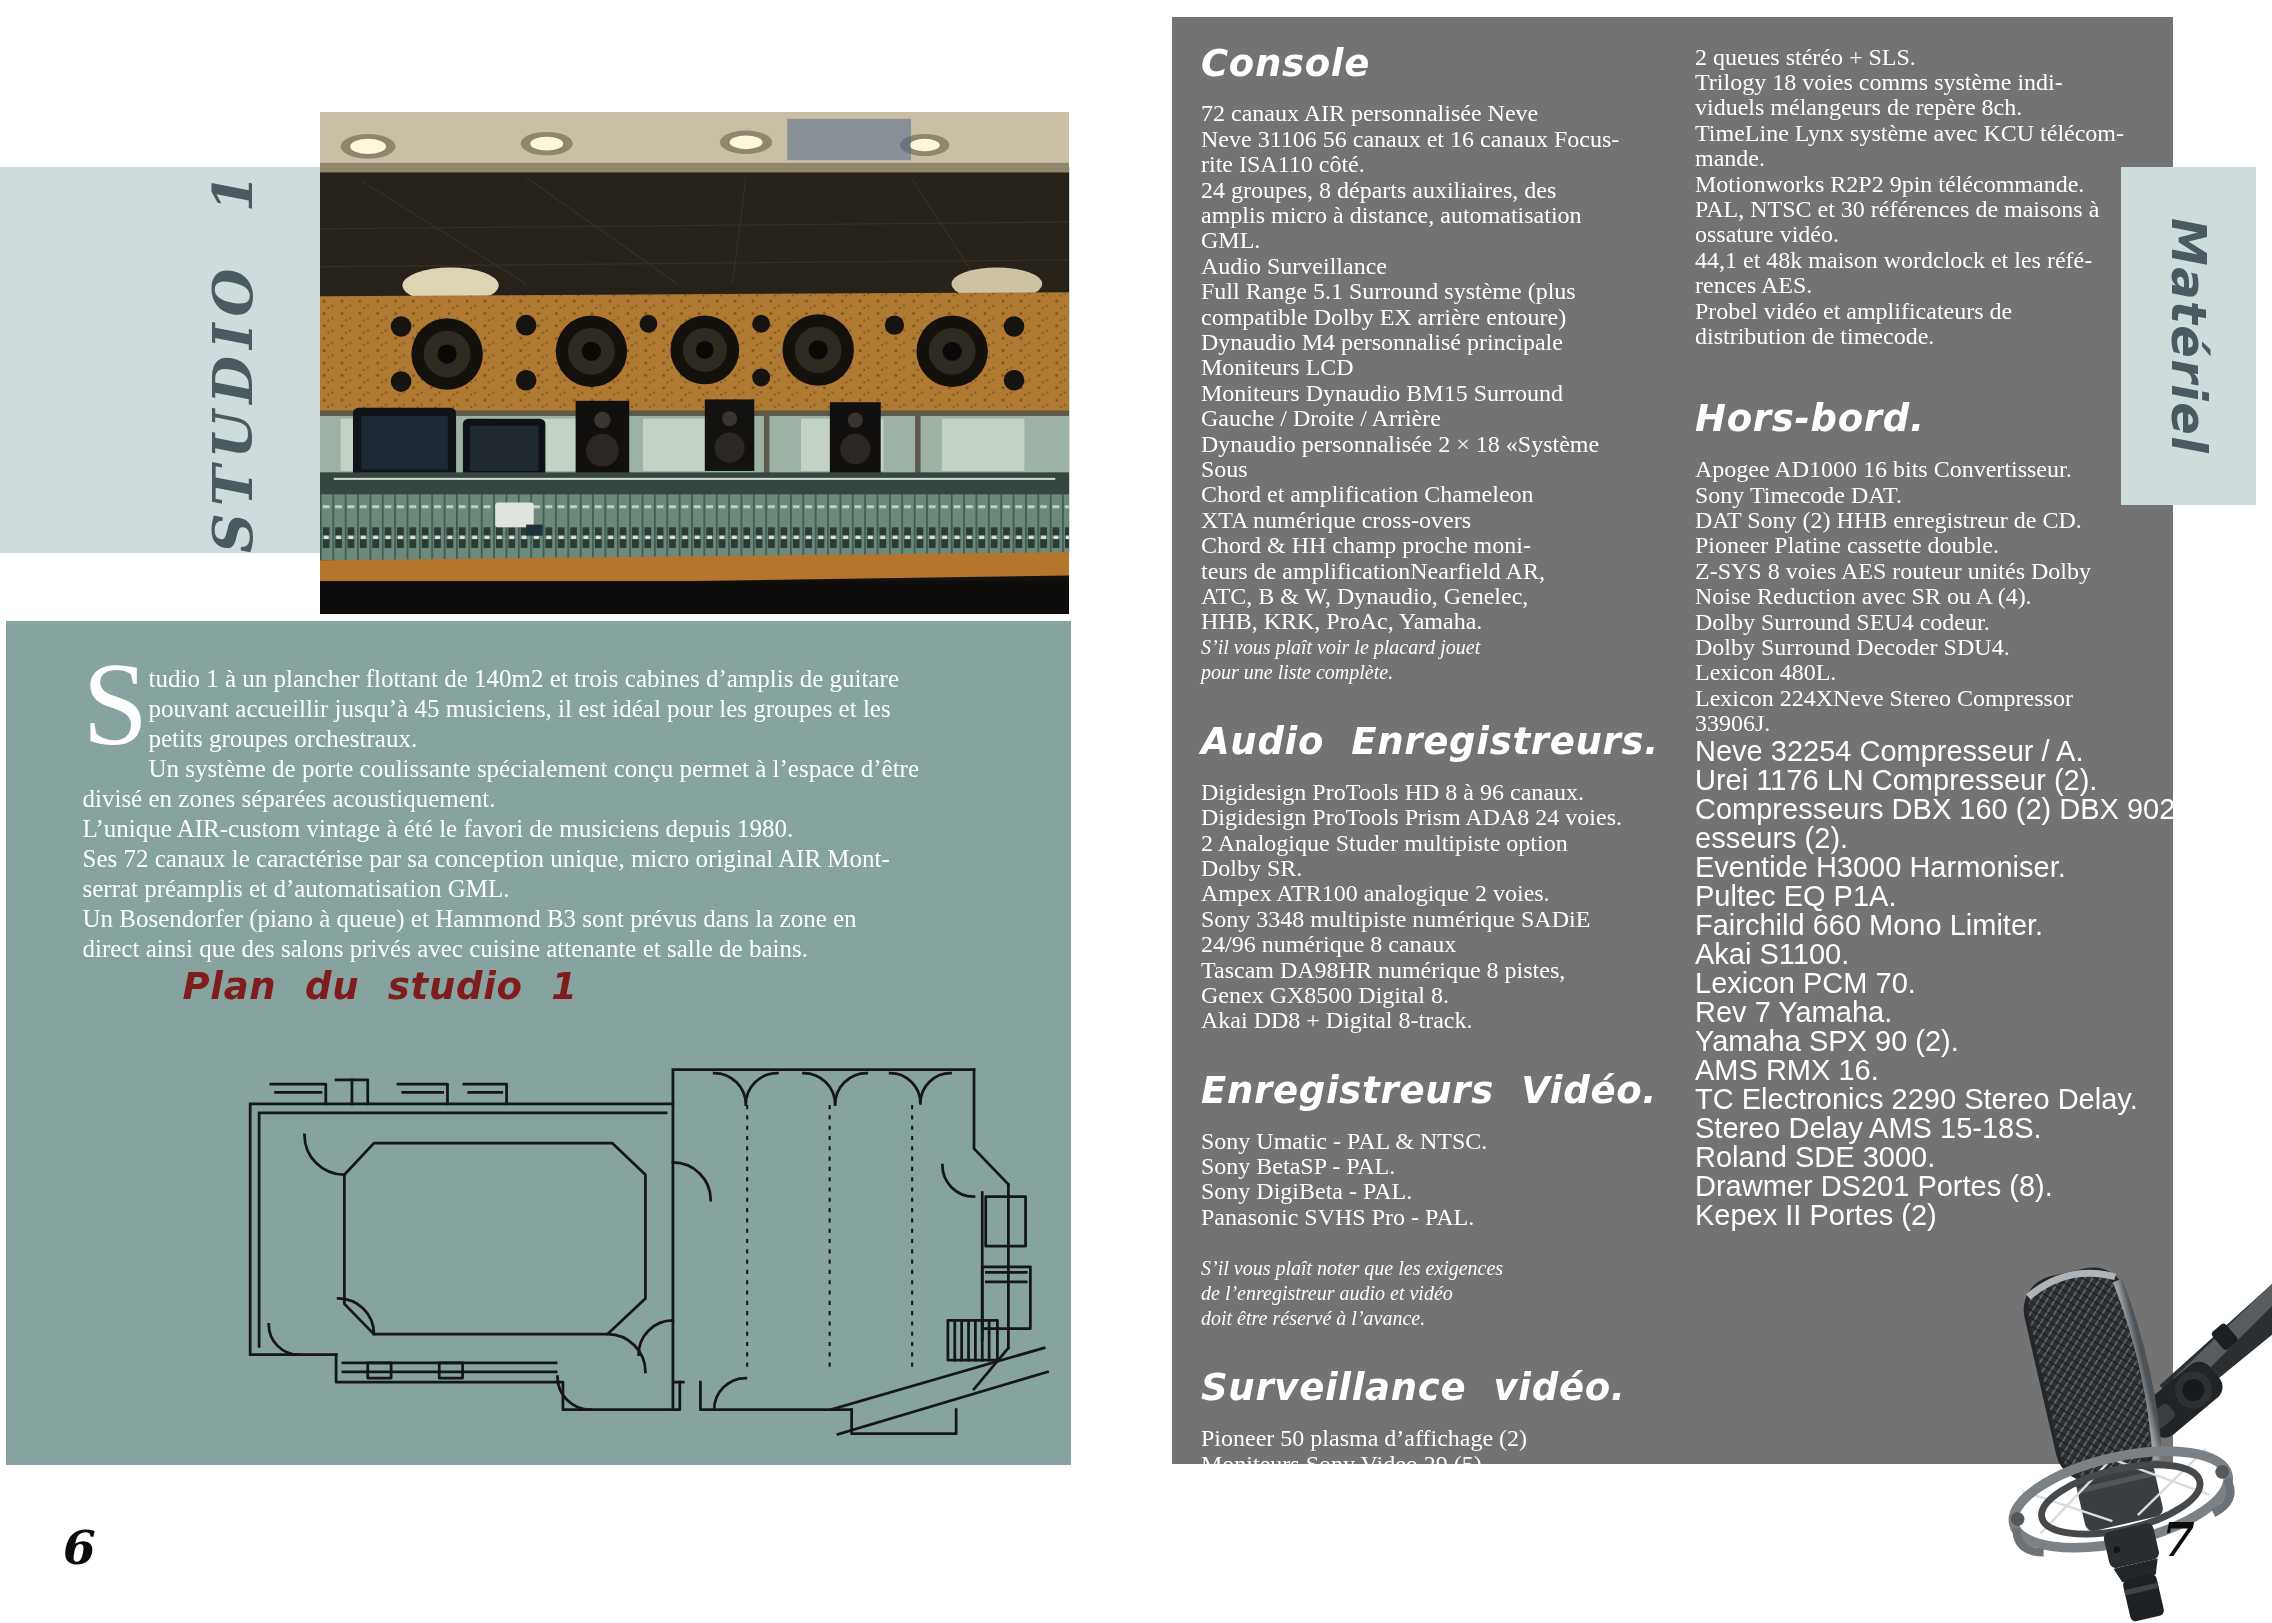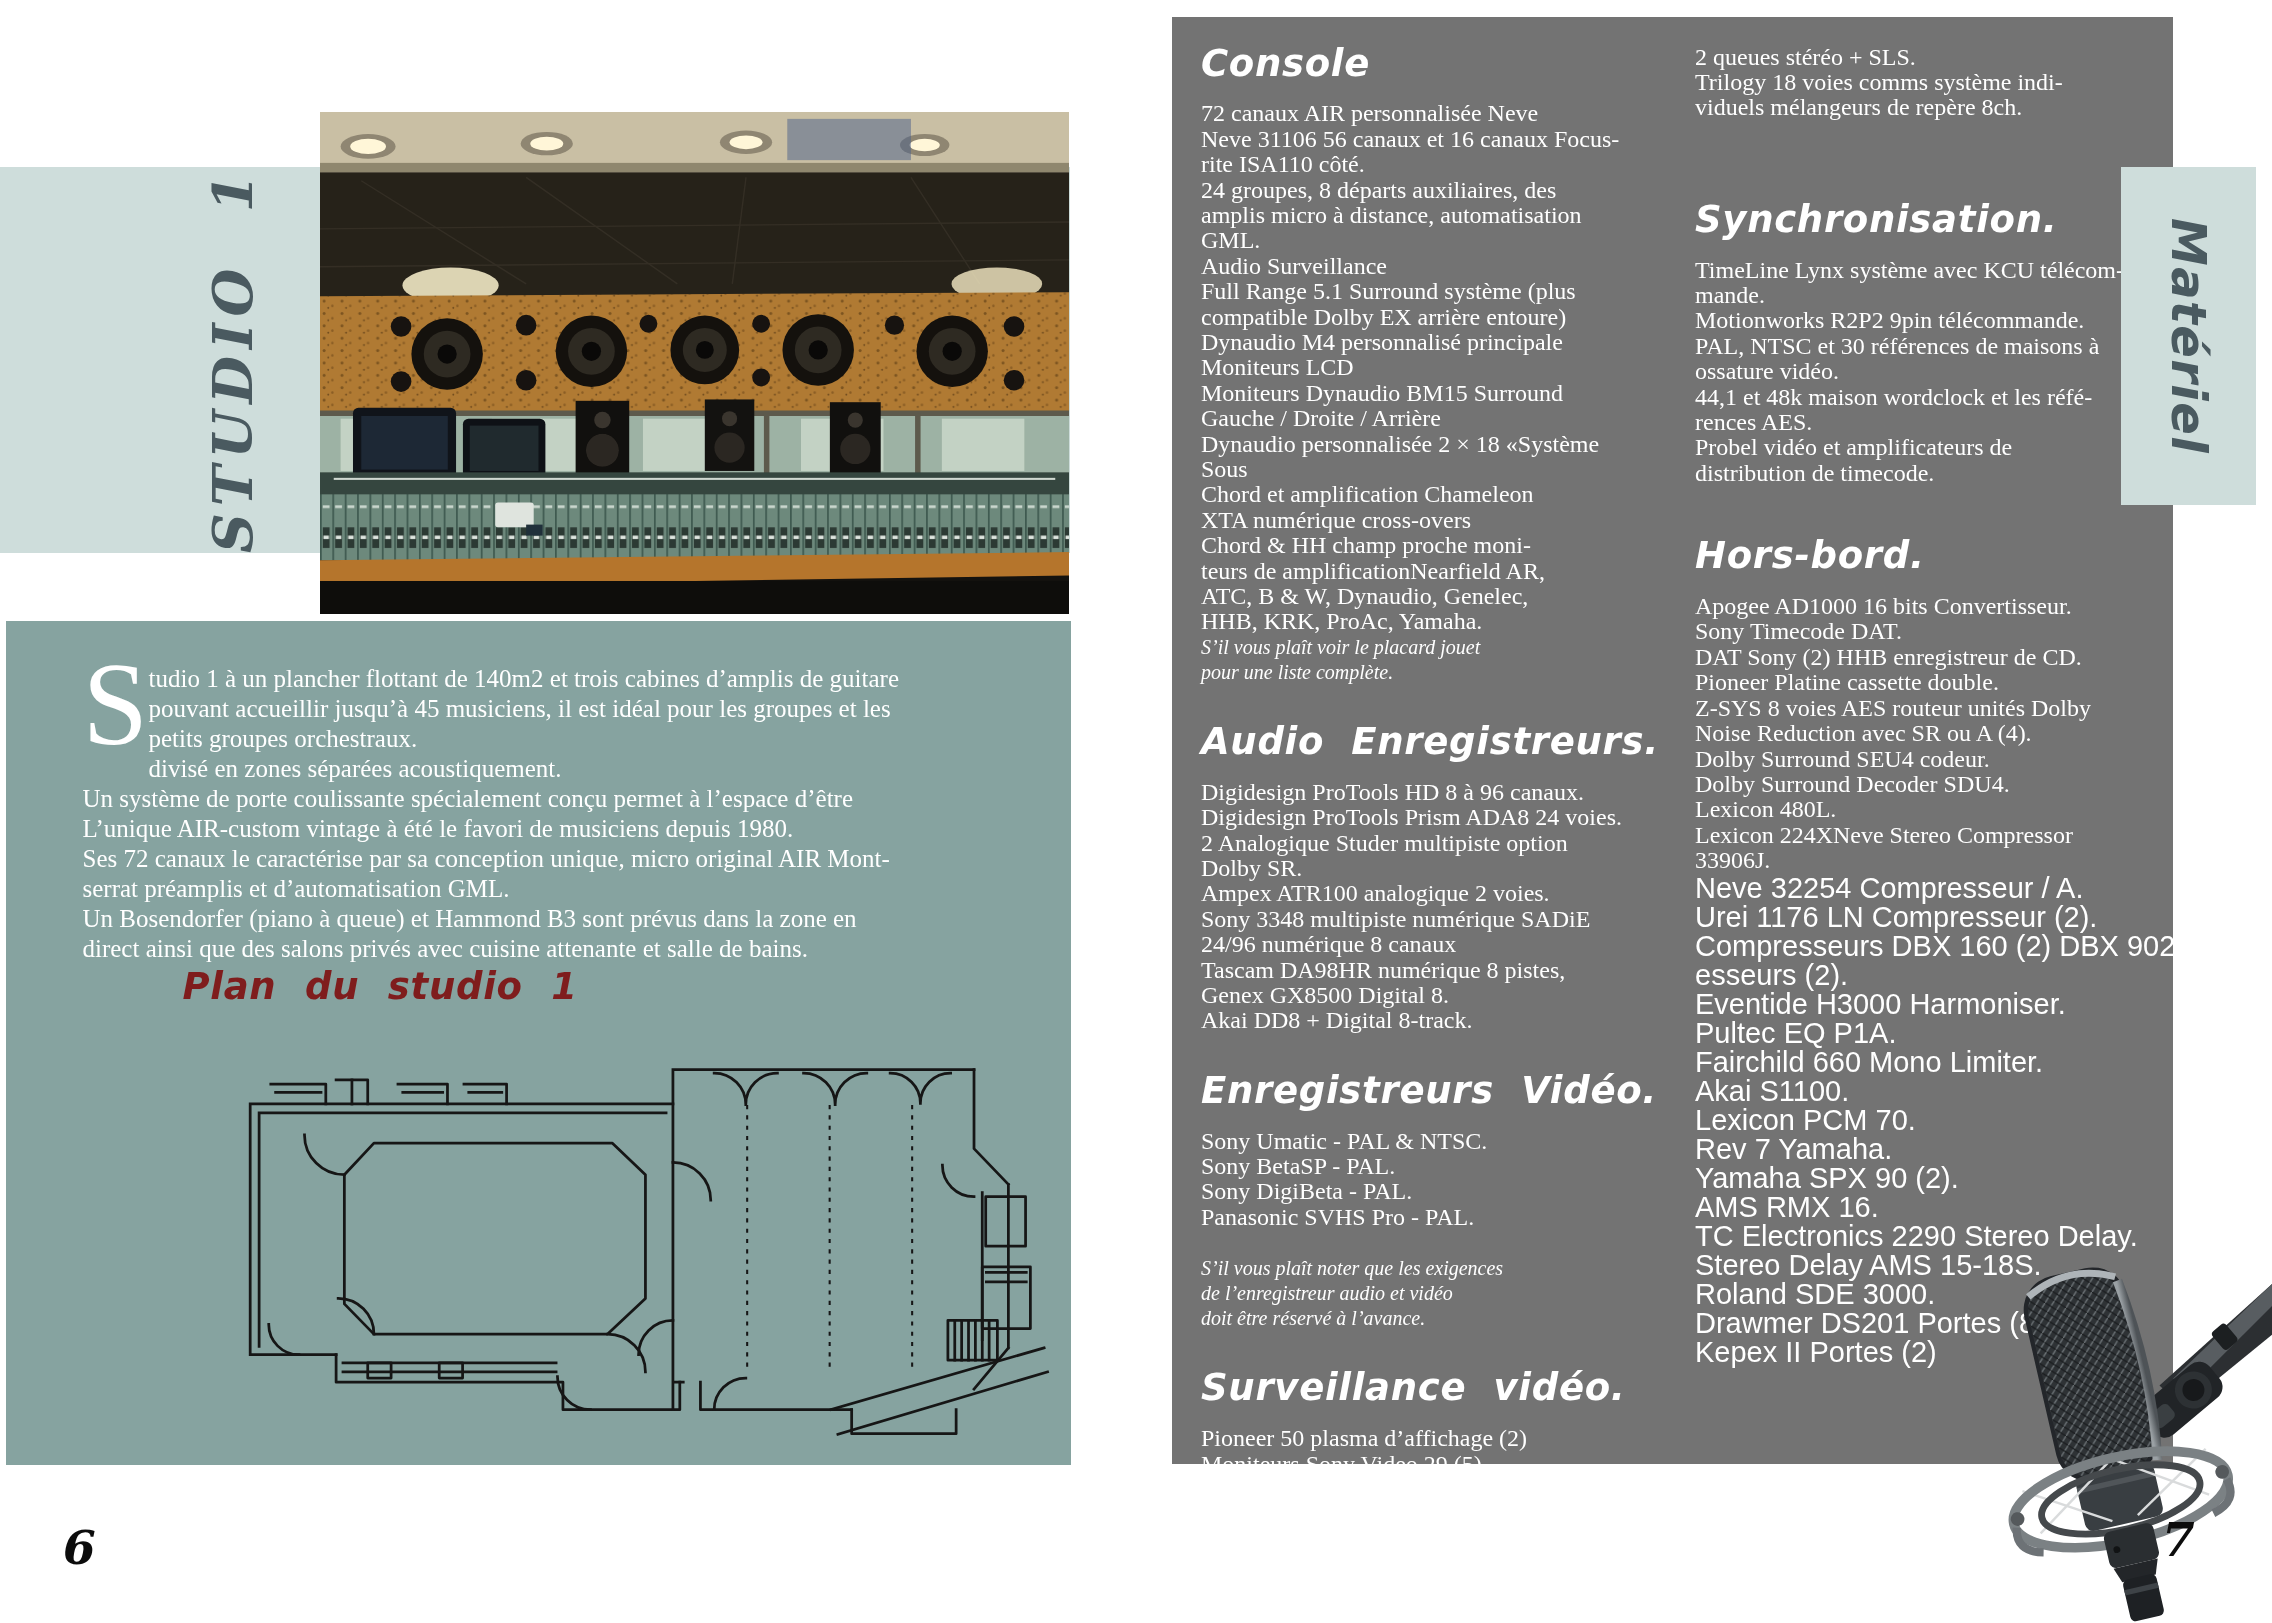--- a/index.html
+++ b/index.html
@@ -226,22 +226,22 @@
     </svg>
   </div>
 
   <div class="abs teal-panel panel-left">
     <div class="abs intro">
       <span class="dropcap">S</span>
       <div>
           <div class="intro-line">tudio 1 à un plancher flottant de 140m2 et trois cabines d’amplis de guitare</div>
           <div class="intro-line">pouvant accueillir jusqu’à 45 musiciens, il est idéal pour les groupes et les</div>
           <div class="intro-line">petits groupes orchestraux.</div>
+          <div class="intro-line">Un système de porte coulissante spécialement conçu permet à l’espace d’être</div>
           <div class="intro-line">divisé en zones séparées acoustiquement.</div>
-          <div class="intro-line">Un système de porte coulissante spécialement conçu permet à l’espace d’être</div>
           <div class="intro-line">L’unique AIR-custom vintage à été le favori de musiciens depuis 1980.</div>
           <div class="intro-line">Ses 72 canaux le caractérise par sa conception unique, micro original AIR Mont-</div>
           <div class="intro-line">serrat préamplis et d’automatisation GML.</div>
           <div class="intro-line">Un Bosendorfer (piano à queue) et Hammond B3 sont prévus dans la zone en</div>
           <div class="intro-line">direct ainsi que des salons privés avec cuisine attenante et salle de bains.</div>
         </div>
     </div>
     <div class="abs script-heading plan-heading">Plan du studio 1</div>
 
     <div class="abs floorplan">
@@ -361,21 +361,20 @@
       </div>
   </div>
   <div class="abs column" id="col2">
     <div class="col-inner">
         <section class="section">
           <div class="line-serif">2 queues stéréo + SLS.</div>
           <div class="line-serif">Trilogy 18 voies comms système indi-</div>
           <div class="line-serif">viduels mélangeurs de repère 8ch.</div>
         </section>
         <section class="section">
-          <h2 class="sec-heading">Synchronisation.</h2>
           <div class="line-serif">TimeLine Lynx système avec KCU télécom-</div>
           <div class="line-serif">mande.</div>
           <div class="line-serif">Motionworks R2P2 9pin télécommande.</div>
           <div class="line-serif">PAL, NTSC et 30 références de maisons à</div>
           <div class="line-serif">ossature vidéo.</div>
           <div class="line-serif">44,1 et 48k maison wordclock et les réfé-</div>
           <div class="line-serif">rences AES.</div>
           <div class="line-serif">Probel vidéo et amplificateurs de</div>
           <div class="line-serif">distribution de timecode.</div>
         </section>

